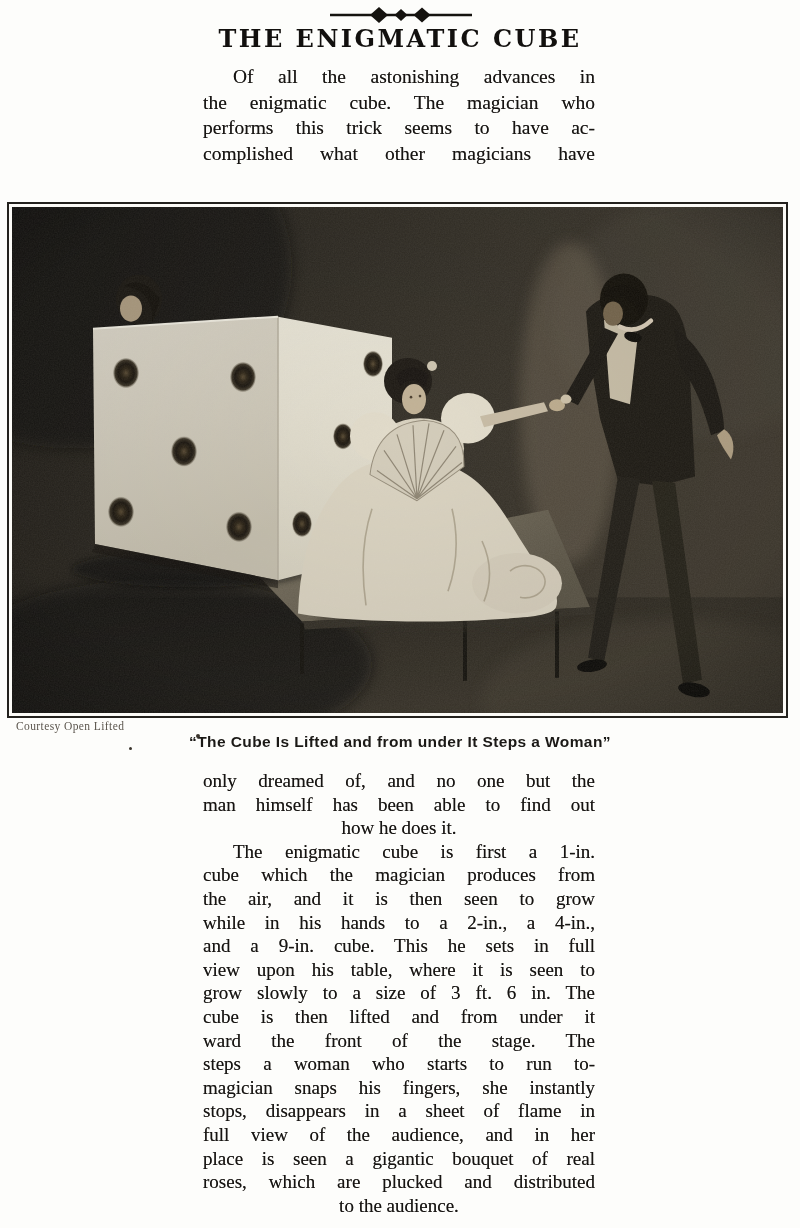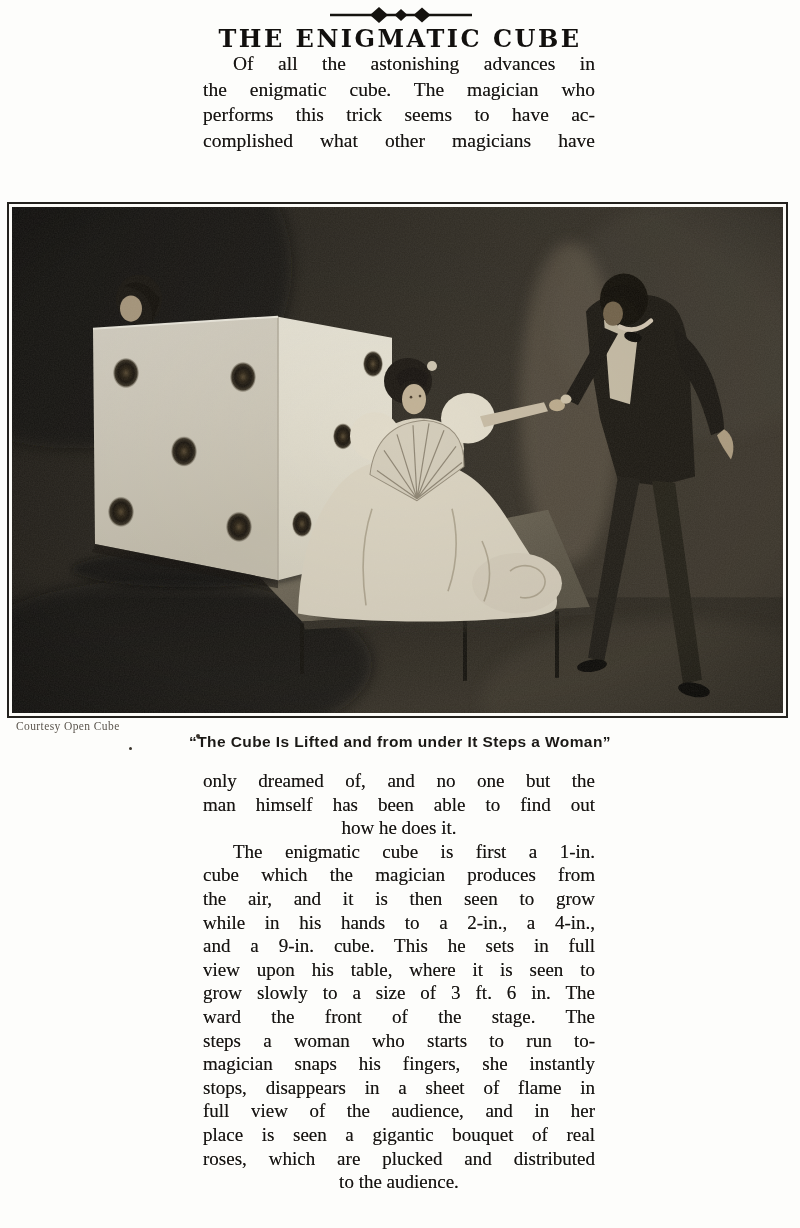--- a/index.html
+++ b/index.html
@@ -9,21 +9,21 @@
     font-family:"Liberation Serif","DejaVu Serif",serif;
     color:#161412;
   }
   .ornament{position:absolute;top:6px;left:328px;width:146px;height:18px;}
   .title{
     position:absolute;top:24px;left:0;width:800px;margin:0;
     text-align:center;
     font-family:"DejaVu Serif","Liberation Serif",serif;
     font-weight:700;font-size:24px;letter-spacing:2.5px;color:#12100e;
   }
-  .col1{position:absolute;left:203px;top:51px;width:392px;}
+  .col1{position:absolute;left:203px;top:64px;width:392px;}
   .col2{position:absolute;left:203px;top:769px;width:392px;}
   .para{font-size:19.5px;line-height:25.7px;}
   .col2 .para{font-size:19px;line-height:23.6px;}
   .tline{white-space:normal;text-align:center;
     text-shadow:0 0 0.5px rgba(20,15,10,0.55);}
   .tline.just{text-align:justify;text-align-last:justify;}
   .tline.ind{padding-left:30px;}
   .photo{
     position:absolute;left:7px;top:202px;width:781px;height:516px;
     box-sizing:border-box;border:2px solid #23211d;padding:3px;
@@ -208,39 +208,40 @@
         <polygon points="640,272 663,274 690,470 671,474" fill="#252219"></polygon>
         <ellipse cx="580" cy="456" rx="15" ry="6" fill="#0c0b08" transform="rotate(-8 580 456)"></ellipse>
         <ellipse cx="682" cy="480" rx="16" ry="7" fill="#0c0b08" transform="rotate(10 682 480)"></ellipse>
       </g>
 
       <rect x="0" y="0" width="771" height="503" fill="url(#vg)"></rect>
       <rect x="0" y="0" width="771" height="503" filter="url(#grain)" opacity="0.22"></rect>
     </svg>
   </figure>
 
-  <div class="credit">Courtesy Open Cube</div>
+  <div class="credit">Courtesy Open Lifted</div>
   <div class="caption">“The Cube Is Lifted and from under It Steps a Woman”</div>
   <div class="speck a"></div>
   <div class="speck b"></div>
 
   <div class="col2">
     <div class="para">
         <div class="tline just">only dreamed of, and no one but the</div>
         <div class="tline just">man himself has been able to find out</div>
         <div class="tline">how he does it.</div>
       </div>
     <div class="para">
         <div class="tline just ind">The enigmatic cube is first a 1-in.</div>
         <div class="tline just">cube which the magician produces from</div>
         <div class="tline just">the air, and it is then seen to grow</div>
         <div class="tline just">while in his hands to a 2-in., a 4-in.,</div>
         <div class="tline just">and a 9-in. cube.  This he sets in full</div>
         <div class="tline just">view upon his table, where it is seen to</div>
         <div class="tline just">grow slowly to a size of 3 ft. 6 in.  The</div>
+        <div class="tline just">cube is then lifted and from under it</div>
         <div class="tline just">ward the front of the stage.  The</div>
         <div class="tline just">steps a woman who starts to run to-</div>
         <div class="tline just">magician snaps his fingers, she instantly</div>
         <div class="tline just">stops, disappears in a sheet of flame in</div>
         <div class="tline just">full view of the audience, and in her</div>
         <div class="tline just">place is seen a gigantic bouquet of real</div>
         <div class="tline just">roses, which are plucked and distributed</div>
         <div class="tline">to the audience.</div>
       </div>
   </div>

